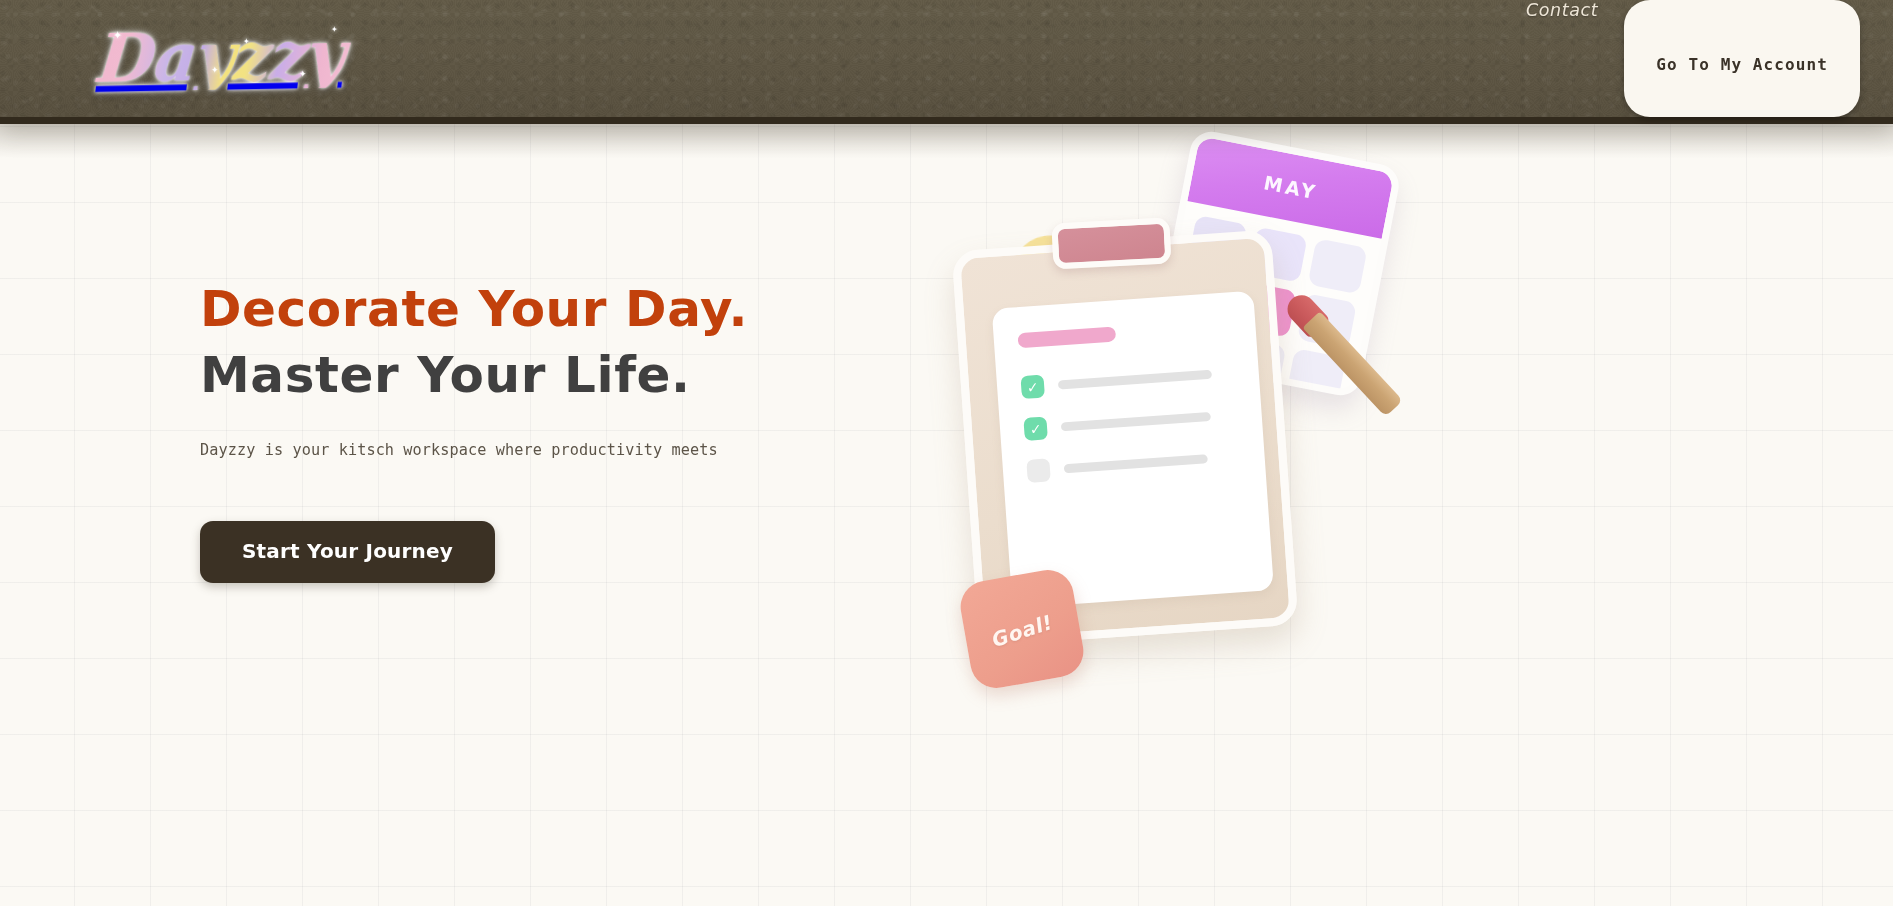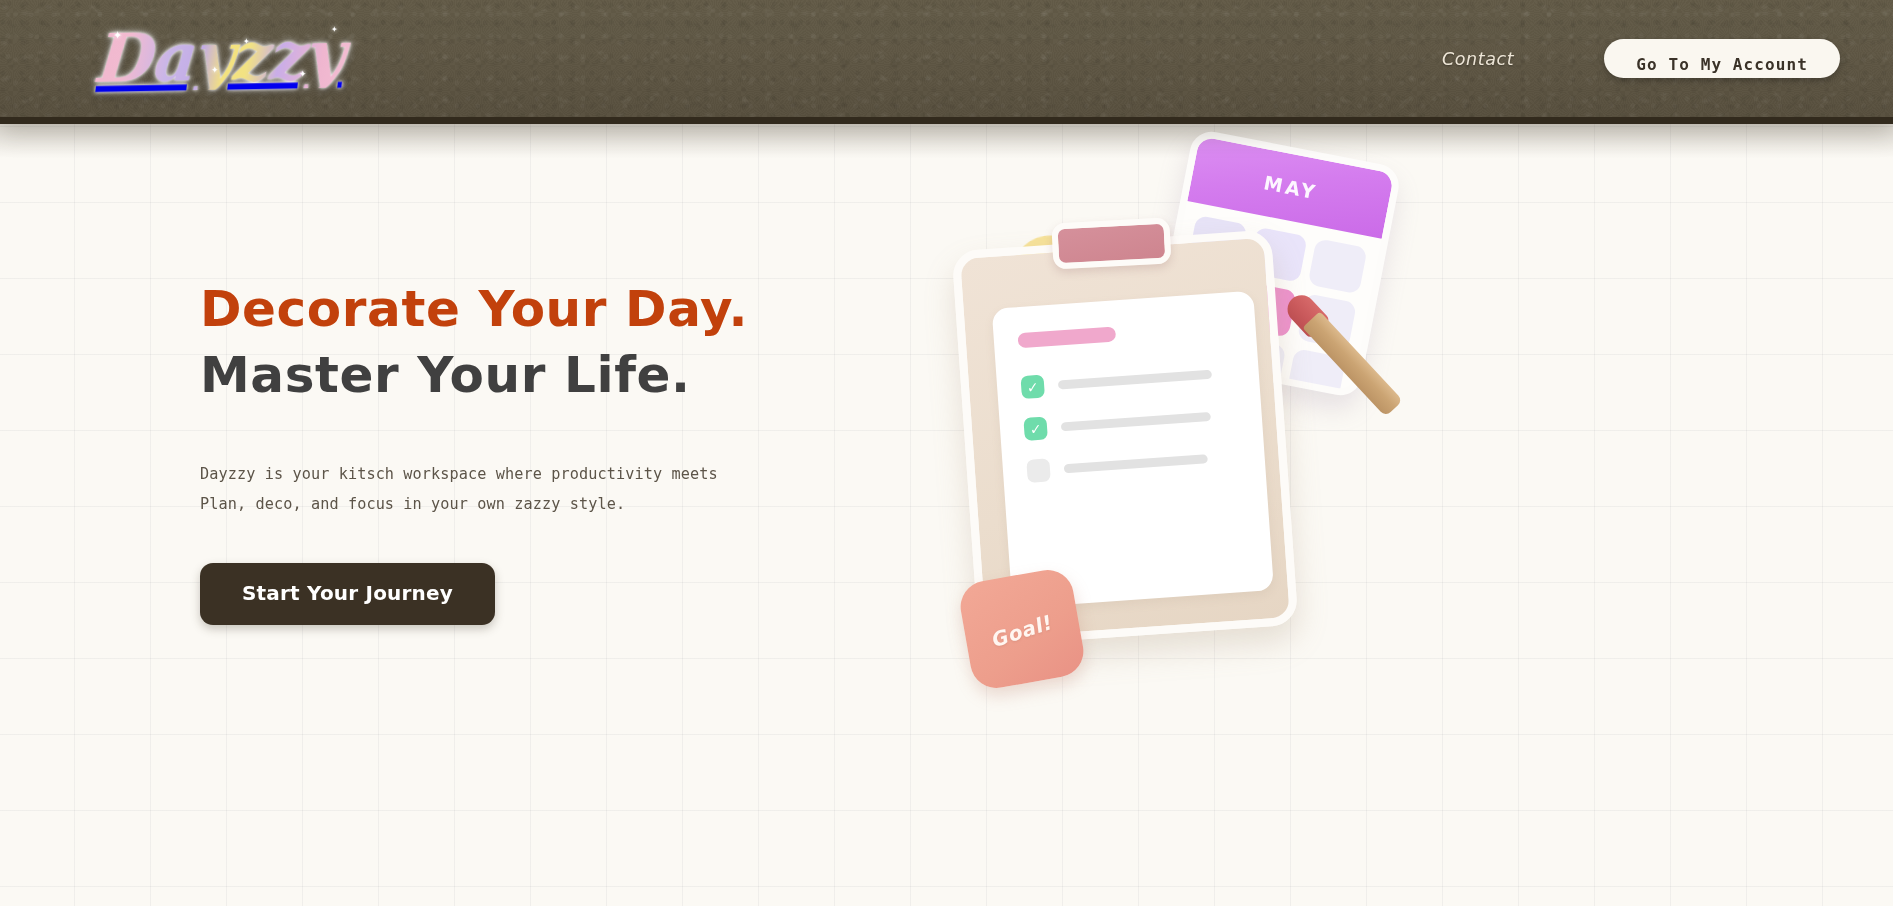--- a/index.html
+++ b/index.html
@@ -106,26 +106,25 @@
     color: #fff;
     font-size: 11px;
     line-height: 1;
     text-shadow: 0 0 4px rgba(255,255,255,.95);
     pointer-events: none;
   }
 
   
   #header-nav {
     position: absolute;
-    right: 53px;
+    right: 33px;
     top: 0;
     height: 117px;
     display: flex;
-    align-items: center;
-    gap: 90px;
+    gap: 26px;
     z-index: 3;
   }
   #nav-contact-link {
     font-family: "DejaVu Sans", sans-serif;
     font-size: 17.5px;
     color: #EEE6D7;
     letter-spacing: .6px;
     text-decoration: none;
     cursor: pointer;
     text-shadow: 0 1px 2px rgba(0,0,0,.35);
@@ -183,31 +182,31 @@
     font-size: 50px;
     font-weight: 700;
     line-height: 1.27;
     letter-spacing: .6px;
     white-space: nowrap;
   }
   #hero-headline-1 { color: #c2410c; }
   #hero-headline-2 { color: #404040; margin-top: 2px; }
 
   #hero-subtext {
-    margin-top: 52px;
+    margin-top: 28px;
     font-family: "DejaVu Sans Mono", monospace;
     font-size: 15.2px;
     line-height: 2.0;
     color: #5C5448;
     letter-spacing: .1px;
   }
   #hero-subtext p { margin: 0; }
 
   #start-journey-button {
-    margin-top: 43px;
+    margin-top: 56px;
     display: inline-block;
     font-family: "DejaVu Sans", sans-serif;
     font-size: 20px;
     font-weight: 700;
     color: #FFFFFF;
     background: #3B3124;
     border: none;
     border-radius: 13px;
     padding: 18px 42px 20px;
     cursor: pointer;
@@ -429,21 +428,20 @@
       <button id="account-button">Go To My Account</button>
     </div>
   </div>
 
   <div id="hero-copy">
     <div class="hero-headline" id="hero-headline-1">Decorate Your Day.</div>
     <div class="hero-headline" id="hero-headline-2">Master Your Life.</div>
 
     <div id="hero-subtext">
       <p>Dayzzy is your kitsch workspace where productivity meets</p>
-      <p>Plan, deco, and focus in your own zazzy style.</p>
     </div>
 
     <button id="start-journey-button">Start Your Journey</button>
   </div>
 
   <div id="hero-illustration">
 
     <div id="star-blob">
       <span id="star-blob-glyph">✦</span>
     </div>

